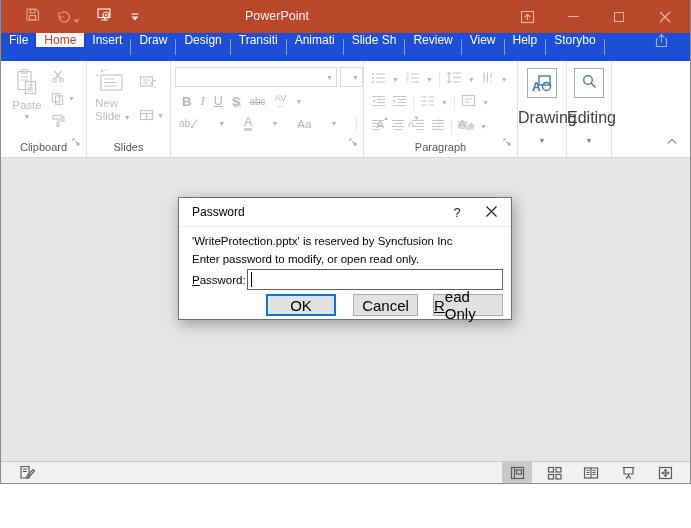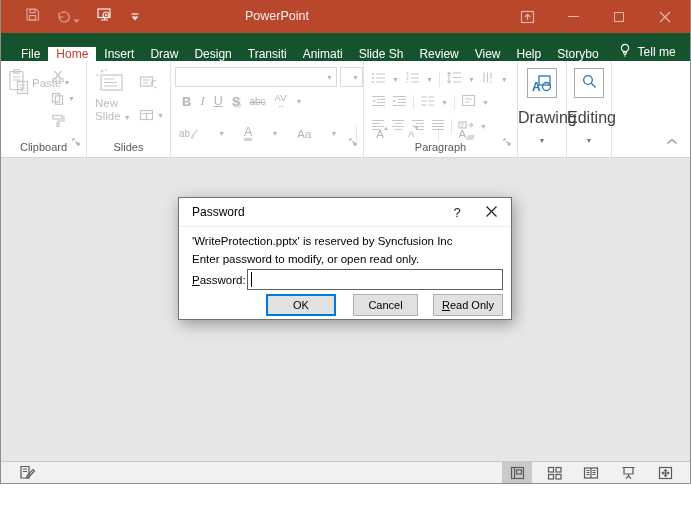--- a/index.html
+++ b/index.html
@@ -14,54 +14,54 @@
   .undo-wrap{display:flex;align-items:flex-end;gap:2px}
   .wst{stroke:#fff;fill:none;stroke-width:1.2}
   .wfill{fill:#fff}
   .win-title{position:absolute;left:244px;top:0;line-height:33px;font-size:12.5px;color:rgba(255,255,255,.92)}
   .win-controls{position:absolute;right:2px;top:0;height:33px;display:flex}
   .wc{width:46px;height:33px;display:flex;align-items:center;justify-content:center;opacity:.6}
   .min-glyph{width:11px;height:1px;background:#fff}
   .max-glyph{width:10px;height:10px;border:1px solid #fff}
 
   
-  .tabrow{flex:0 0 28px;background:#14532d;display:flex;align-items:flex-end;padding-left:12px;font-size:12px}
+  .tabrow{flex:0 0 28px;background:#1d4ed8;display:flex;align-items:flex-start;font-size:12px}
   .tab{color:#fff;padding:0 8px;display:flex;align-items:center;white-space:nowrap}
   .tab.active{background:#fff;color:#c0402a}
   .tsep{width:1px;height:16px;background:rgba(255,255,255,.45);align-self:center}
   .tellme{display:flex;align-items:center;gap:7px;color:#fff;padding:0 12px;white-space:nowrap}
   .tab-right{margin-left:auto;display:flex;align-items:center;gap:24px;padding-right:20px;opacity:.55}
 
   
   .ribbon{flex:0 0 97px;background:#fff;border-bottom:1px solid #d5d5d5;display:flex;position:relative}
   .rgroup{position:relative;height:100%;border-right:1px solid #e2e2e2}
   .g-clip{width:86px}.g-slides{width:84px}.g-font{width:193px}.g-para{width:154px}.g-draw{width:49px}.g-edit{width:45px}
   .glabel{position:absolute;bottom:4px;left:0;right:0;text-align:center;font-size:11px;color:#595959}
   .launcher{position:absolute;bottom:6px;right:5px;opacity:.75}
   .st{stroke:#c6c6c6;fill:none;stroke-width:1.2}
   .stf{fill:#c6c6c6}
   .gd{stroke:#8a8a8a;fill:none;stroke-width:1.1}
   .sb{stroke:#2e74b5;fill:none;stroke-width:1.3}
   .dd{font-size:7px;color:#b5b5b5;line-height:1}
   .dd.on{color:#777}
   .vsep{width:1px;height:15px;background:#e6e6e6}
 
-  .paste-btn{position:absolute;left:7px;top:7px;width:38px;display:flex;flex-direction:row;align-items:center;color:#bdbdbd;font-size:11.5px;gap:2px}
+  .paste-btn{position:absolute;left:7px;top:7px;width:38px;display:flex;flex-direction:column;align-items:center;color:#bdbdbd;font-size:11.5px;gap:2px}
   .cliptools{position:absolute;left:50px;top:9px;display:flex;flex-direction:column;gap:9px}
   .ctrow{display:flex;align-items:center;gap:3px}
 
   .newslide-btn{position:absolute;left:8px;top:7px;width:40px;color:#bdbdbd;font-size:11.5px;line-height:13px}
   .slides-right{position:absolute;left:52px;top:14px;display:flex;flex-direction:column;gap:16px}
 
   .fcombos{position:absolute;left:4px;top:6px;display:flex;gap:3px}
   .combo{height:20px;border:1px solid #dadada;background:#fff;display:flex;align-items:center;justify-content:flex-end;padding-right:3px}
   .combo.name{width:162px}.combo.size{width:23px}
   .combo .val{flex:1;font-size:11px;color:#444;padding-left:3px}
   .frow2{position:absolute;left:11px;top:32px;display:flex;align-items:center;gap:9px;color:#b5b5b5}
-  .frow3{position:absolute;left:8px;top:65px;display:flex;align-items:center;gap:19px;color:#b5b5b5}
+  .frow3{position:absolute;left:8px;top:55px;display:flex;align-items:center;gap:19px;color:#b5b5b5}
   .fb{font-weight:bold;font-size:13px}
   .fi{font-style:italic;font-family:"Liberation Serif",serif;font-size:13px}
   .fu{text-decoration:underline;font-size:12.5px}
   .fs{font-weight:bold;font-size:13px;text-shadow:1.5px 1.5px 0 #e2e2e2}
   .fabc{font-size:10px;text-decoration:line-through}
   .fav{font-size:9.5px;line-height:7px;text-align:center}
   .fav .arr{font-size:8px;letter-spacing:-1px}
   .fA{font-size:12.5px;border-bottom:3px solid #cfcfcf;line-height:12px}
   .fAa{font-size:11.5px}
   .fgrow,.fshrink{font-size:11.5px;position:relative;padding-right:5px}
@@ -87,21 +87,21 @@
   .dialog{position:absolute;left:177px;top:39px;width:334px;height:123px;background:#fff;border:1px solid #707070;box-shadow:2px 4px 14px rgba(0,0,0,.35);font-size:11.5px;color:#000}
   .dlg-title{height:29px;display:flex;align-items:center;padding-left:13px;font-size:12px;border-bottom:1px solid #ededed}
   .dlg-controls{position:absolute;top:0;right:0;height:29px;display:flex;align-items:center;gap:20px;padding-right:13px}
   .dlg-help{font-size:13px;color:#222;width:16px;text-align:center}
   .dlg-line1{position:absolute;left:13px;top:37px;white-space:nowrap}
   .dlg-line2{position:absolute;left:13px;top:55px;white-space:nowrap}
   .dlg-pwlabel{position:absolute;left:13px;top:76px}
   .ak{text-decoration:underline}
   .dlg-input{position:absolute;left:68px;top:71px;width:256px;height:21px;border:1px solid #5f5f5f;background:#fff;font-size:12px;font-family:"Liberation Sans",sans-serif;padding:0 3px;outline:none}
   .caret{position:absolute;left:72px;top:74px;width:1px;height:15px;background:#000}
-  .btn{position:absolute;top:96px;height:22px;background:#e1e1e1;border:1px solid #adadad;display:flex;align-items:center;justify-content:center;font-size:11px;color:#000;cursor:default}
+  .btn{position:absolute;top:96px;height:22px;background:#e1e1e1;border:1px solid #adadad;display:flex;align-items:center;justify-content:center;font-size:15px;color:#000;cursor:default}
   .btn-ok{left:87px;width:70px;border-color:#0078d7;box-shadow:inset 0 0 0 1px #0078d7}
   .btn-cancel{left:174px;width:65px}
   .btn-ro{left:254px;width:70px}
 
   
   .statusbar{flex:0 0 22px;background:#f1f1f1;border-top:1px solid #c9c9c9;display:flex;align-items:center}
   .sd{stroke:#5a5a5a;fill:none;stroke-width:1.2}
   .notes-btn{margin-left:18px;display:flex;align-items:center}
   .views{margin-left:auto;display:flex;align-items:center;gap:7px;margin-right:10px}
   .view{width:30px;height:21px;display:flex;align-items:center;justify-content:center}
@@ -183,29 +183,20 @@
     <div class="tab">Slide Sh</div>
     <span class="tsep"></span>
     <div class="tab">Review</div>
     <span class="tsep"></span>
     <div class="tab">View</div>
     <span class="tsep"></span>
     <div class="tab">Help</div>
     <span class="tsep"></span>
     <div class="tab">Storybo</div>
     <span class="tsep"></span>
-    <div class="tellme">
-      <span>
-        <svg width="12" height="15" viewBox="0 0 12 15">
-            <circle class="wst" cx="6" cy="5" r="3.6"></circle>
-            <path class="wst" d="M4.5 8.5 v1.5 h3 V8.5 M4.8 11.5 h2.4 M5.3 13 h1.4"></path>
-          </svg>
-      </span>
-      <span>Tell me</span>
-    </div>
     <div class="tab-right">
       <span>
         <svg width="16" height="15" viewBox="0 0 16 15">
             <path class="wst" d="M4 6 H2.5 V13.5 H12.5 V6 H11"></path>
             <path class="wst" d="M7.5 9.5 V1.8 M4.8 4.4 L7.5 1.6 L10.2 4.4"></path>
           </svg>
       </span>
 
     </div>
   </div>

